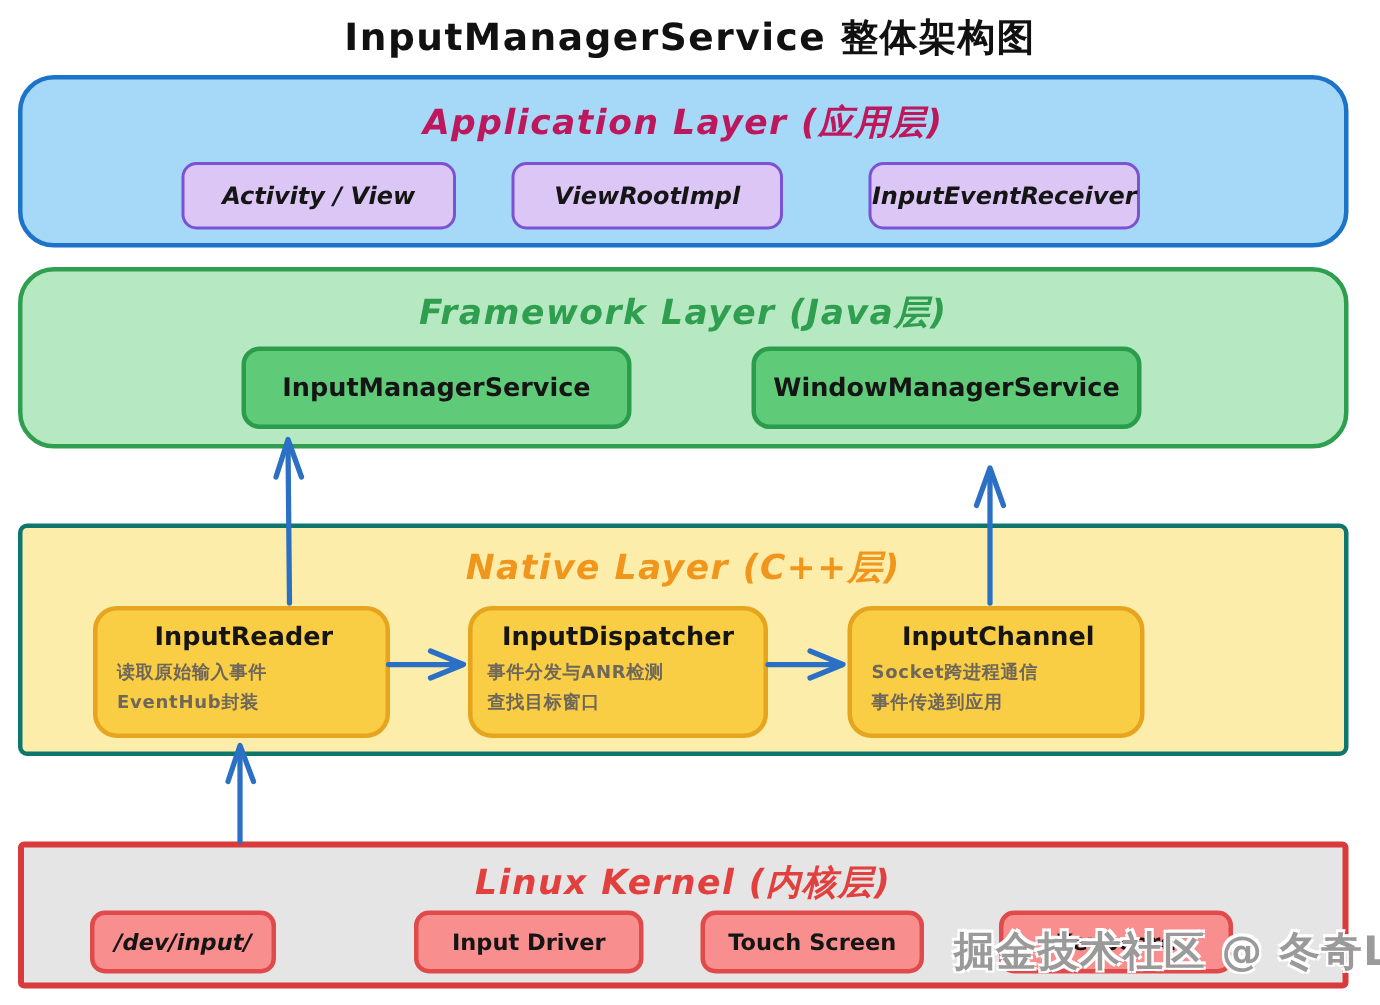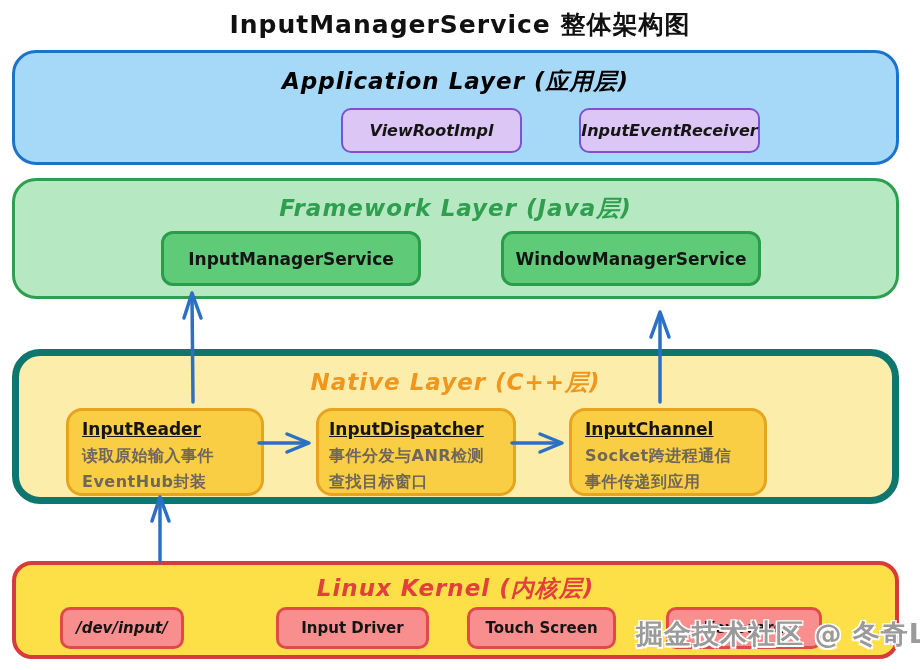--- a/index.html
+++ b/index.html
@@ -8,44 +8,44 @@
 
   .diagram-title{
     position:absolute;top:8px;left:0;width:920px;text-align:center;
     font-size:25px;font-weight:bold;color:#111;letter-spacing:1px;
   }
 
   .layer{position:absolute;left:12px;width:887px;box-sizing:border-box;border-radius:24px;}
   .layer-title{width:100%;text-align:center;font-size:23px;font-weight:bold;letter-spacing:1px;font-style:italic;}
 
   .layer-app{top:50px;height:115px;background:#a6d9f8;border:3px solid #1d73c8;}
-  .layer-app .layer-title{margin-top:13px;color:#000000;}
+  .layer-app .layer-title{margin-top:13px;color:#be185d;}
   .layer-fw{top:178px;height:121px;background:#b6e9c2;border:3px solid #2f9e4f;}
   .layer-fw .layer-title{margin-top:12px;color:#2f9e4f;}
-  .layer-native{top:349px;height:155px;background:#fdedab;border:7px solid #0f766e;border-radius:28px;}
+  .layer-native{top:349px;height:155px;background:#fdedab;border:3px solid #0f766e;border-radius:6px;}
   .layer-native .layer-title{margin-top:11px;color:#f0961c;}
-  .layer-kernel{top:561px;height:98px;background:#fde047;border:4px solid #d93a3c;border-radius:20px;}
+  .layer-kernel{top:561px;height:98px;background:#e5e5e5;border:4px solid #d93a3c;border-radius:4px;}
   .layer-kernel .layer-title{margin-top:8px;color:#e2403f;}
 
   .box{position:absolute;box-sizing:border-box;display:flex;align-items:center;justify-content:center;
        font-weight:bold;color:#151515;text-align:center;}
 
   .app-box{top:55px;height:45px;background:#dcc6f6;border:2px solid #7b52d3;border-radius:10px;font-size:16px;font-style:italic;}
   .app-b1{left:106px;width:183px;}
   .app-b2{left:326px;width:181px;}
   .app-b3{left:544px;width:181px;margin-left:20px;}
 
   .fw-box{top:50px;height:55px;background:#5fcb78;border:3px solid #2a9c4b;border-radius:12px;font-size:17px;}
   .fw-b1{left:146px;width:260px;}
   .fw-b2{left:486px;width:260px;}
 
   .native-box{top:52px;height:88px;background:#f9cd44;border:3px solid #e7a41e;border-radius:16px;
               display:block;text-align:left;padding:8px 0 0 13px;}
-  .native-box .nb-title{display:block;font-size:17px;font-weight:bold;color:#151515;margin-bottom:4px;padding-right:10px;text-decoration:underline;}
-  .native-box .nb-line{display:block;font-size:16px;font-weight:bold;color:#6e675a;line-height:1.65;letter-spacing:.5px;}
+  .native-box .nb-title{display:block;text-align:center;font-size:17px;font-weight:bold;color:#151515;margin-bottom:4px;padding-right:10px;}
+  .native-box .nb-line{display:block;font-size:12px;font-weight:bold;color:#6e675a;line-height:1.65;letter-spacing:.5px;}
   .native-b1{left:47px;width:198px;}
   .native-b2{left:297px;width:200px;padding-left:10px;}
   .native-b3{left:550px;width:198px;}
 
   .kernel-box{top:42px;height:42px;background:#f98e8e;border:3px solid #e14a4a;border-radius:10px;font-size:15px;}
   .kernel-b1{left:44px;width:124px;font-style:italic;}
   .kernel-b2{left:260px;width:153px;}
   .kernel-b3{left:451px;width:149px;}
   .kernel-b4{left:650px;width:156px;}
 
@@ -60,20 +60,21 @@
 </style>
 </head>
 <body>
 
 <div class="stage">
 
   <div class="diagram-title">InputManagerService 整体架构图</div>
 
   <section class="layer layer-app">
     <div class="layer-title">Application Layer (应用层)</div>
+    <div class="box app-box app-b1">Activity / View</div>
     <div class="box app-box app-b2">ViewRootImpl</div>
     <div class="box app-box app-b3">InputEventReceiver</div>
   </section>
 
   <section class="layer layer-fw">
     <div class="layer-title">Framework Layer (Java层)</div>
     <div class="box fw-box fw-b1">InputManagerService</div>
     <div class="box fw-box fw-b2">WindowManagerService</div>
   </section>
 

